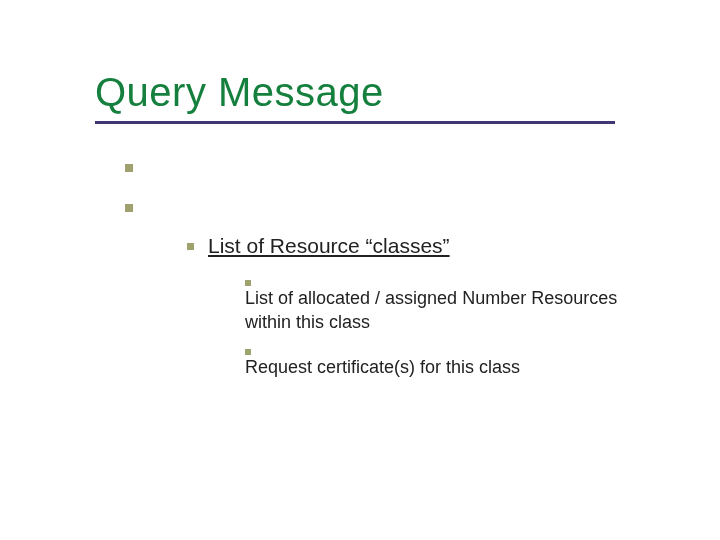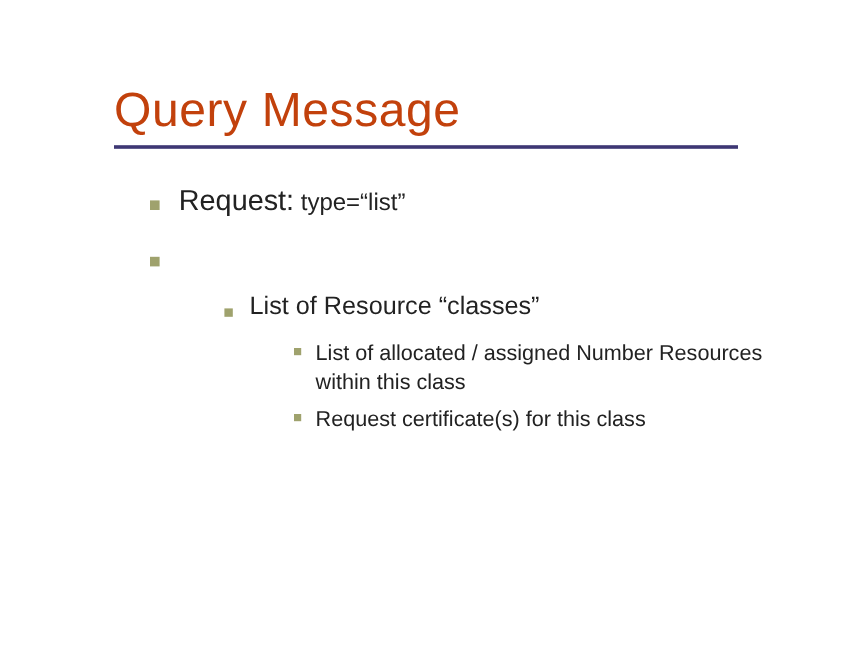--- a/index.html
+++ b/index.html
@@ -15,48 +15,50 @@
   .slide {
     position: relative;
     width: 720px;
     height: 540px;
     box-sizing: border-box;
     padding: 70px 60px 40px 95px;
   }
   .title {
     font-size: 40px;
     font-weight: 400;
-    color: #c2410c;
+    color: #15803d;
     margin: 0 0 6px 0;
     letter-spacing: 0.5px;
   }
   .title-rule {
     height: 3px;
     background: #3e3774;
     width: 92%;
     margin-bottom: 30px;
   }
   .lvl1 {
     display: flex;
     align-items: baseline;
     margin: 14px 0 22px 30px;
     font-size: 24px;
   }
   .lvl2 {
     display: flex;
-    align-items: center;
+    align-items: flex-start;
     margin: 8px 0 14px 92px;
     font-size: 21px;
+    text-decoration: underline;
   }
   .lvl3 {
     display: flex;
     align-items: flex-start;
     margin: 6px 0 6px 150px;
     font-size: 18px;
     line-height: 1.35;
+    flex-direction: column;
   }
   .bullet {
     display: inline-block;
     width: 8px;
     height: 8px;
     background: #9fa26d;
     flex-shrink: 0;
     margin-right: 16px;
     margin-top: 10px;
   }
@@ -79,23 +81,20 @@
 </head>
 <body>
 
 <div class="slide">
 
   <h1 class="title">Query Message</h1>
   <div class="title-rule"></div>
 
   <div class="lvl1">
     <span class="bullet"></span>
-    <span>
-      <span>Request:</span><span class="sub"> type=“list”</span>
-    </span>
   </div>
 
   <div class="lvl1">
     <span class="bullet"></span>
   </div>
 
   <div class="lvl2">
     <span class="bullet"></span>
     <span>List of Resource “classes”</span>
   </div>

